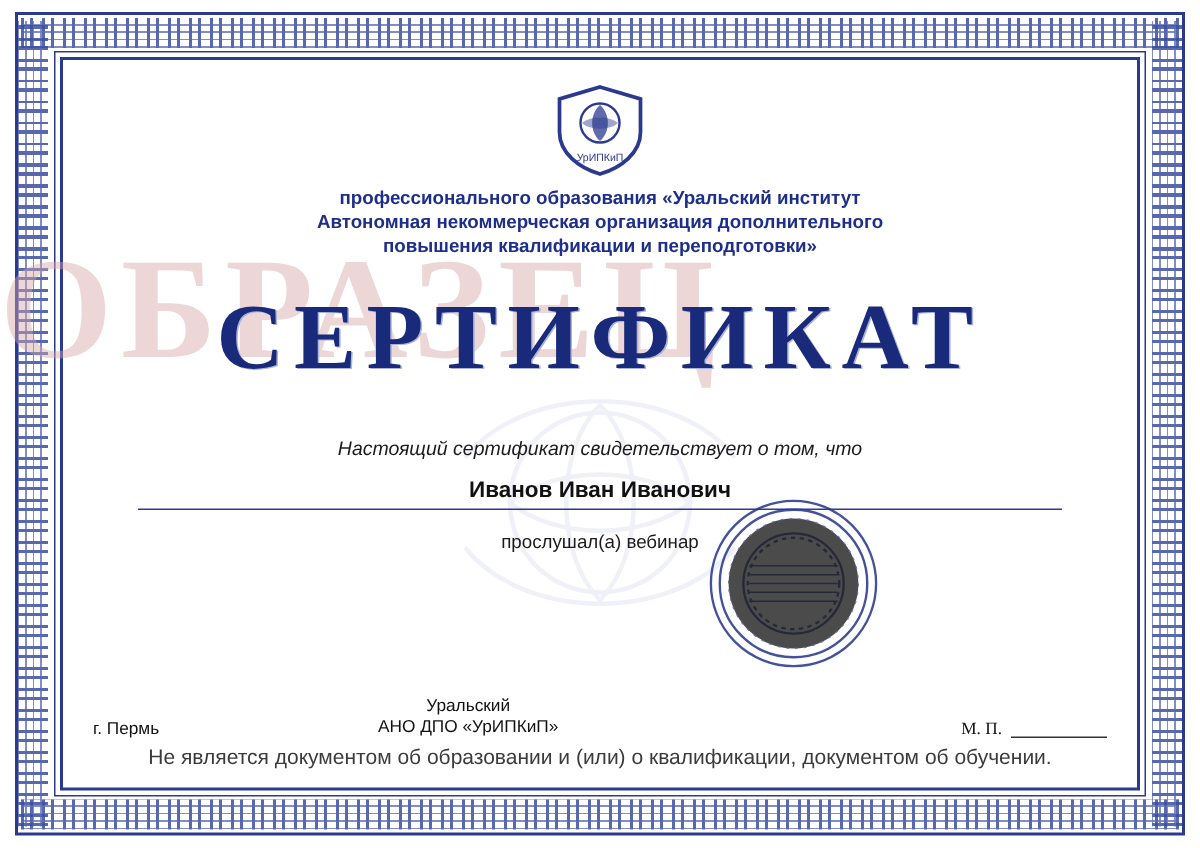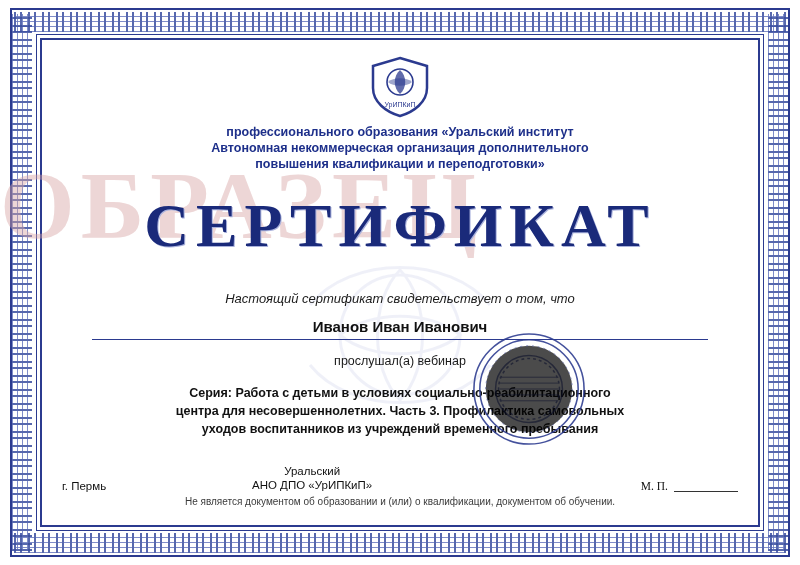--- a/index.html
+++ b/index.html
@@ -230,21 +230,21 @@
     border-bottom: 1px solid #333;
     height: 12px;
   }
 
   .disclaimer {
     position: absolute;
     left: 0;
     right: 0;
     top: 448px;
     text-align: center;
-    font-size: 10px;
+    font-size: 14px;
     color: #3b3b3b;
   }
 
   .date-box {
     position: absolute;
     left: 50%;
     transform: translateX(-50%);
     top: 487px;
     min-width: 190px;
     padding: 6px 16px;
@@ -314,25 +314,20 @@
     <div class="title">СЕРТИФИКАТ</div>
 
     <div class="subtitle">Настоящий сертификат свидетельствует о том, что</div>
 
     <div class="name-line">
       <span class="name">Иванов Иван Иванович</span>
     </div>
 
     <div class="attended">прослушал(а) вебинар</div>
 
-    <div class="course">
-      <div>Серия: Работа с детьми в условиях социально-реабилитационного</div>
-      <div>центра для несовершеннолетних. Часть 3. Профилактика самовольных</div>
-      <div>уходов воспитанников из учреждений временного пребывания</div>
-    </div>
 
     <div class="sig-row">
       <div class="city">г. Пермь</div>
       <div class="director">
         <div>Уральский</div>
         <div>АНО ДПО «УрИПКиП»</div>
       </div>
       <div class="mp">
         <span>М. П.</span>
         <span class="mp-line"></span>

